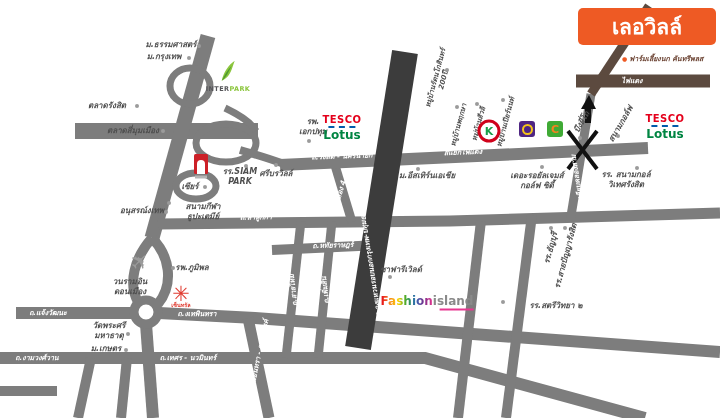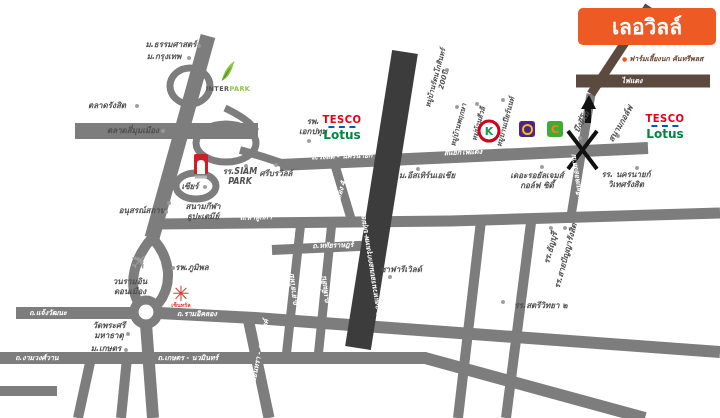--- a/index.html
+++ b/index.html
@@ -126,35 +126,35 @@
   <div class="rd" style="left:463px;top:153px;transform:translate(-50%,-50%) rotate(-2deg)">สี่แยกไฟแดง</div>
   <div class="rd" style="left:632px;top:81px">ไฟแดง</div>
   <div class="rd" style="left:341px;top:192px;transform:translate(-50%,-50%) rotate(-73deg)">คลอง 4</div>
   <div class="rd" style="left:256px;top:218px;transform:translate(-50%,-50%) rotate(-1deg)">ถ.ลำลูกกา</div>
   <div class="rd" style="left:578px;top:180px;transform:translate(-50%,-50%) rotate(-99deg)">ถ.เลียบคลองสาม</div>
   <div class="rd" style="left:294px;top:290px;transform:translate(-50%,-50%) rotate(-96deg)">ถ.สายไหม</div>
   <div class="rd" style="left:326px;top:290px;transform:translate(-50%,-50%) rotate(-96deg)">ถ.เพิ่มสิน</div>
   <div class="rd" style="left:333px;top:246px;transform:translate(-50%,-50%) rotate(-2deg)">ถ.หทัยราษฎร์</div>
   <div class="rd" style="left:371px;top:262px;transform:translate(-50%,-50%) rotate(-99deg)">ถ.วงแหวนรอบนอกกรุงเทพ-ปทุมธานี</div>
   <div class="rd" style="left:48px;top:313px">ถ.แจ้งวัฒนะ</div>
-  <div class="rd" style="left:197px;top:314px">ถ.รามอิคลอง</div>
+  <div class="rd" style="left:197px;top:314px">ถ.งเทพินทรา</div>
   <div class="rd" style="left:37px;top:358px">ถ.งามวงศ์วาน</div>
-  <div class="rd" style="left:188px;top:358px">ถ.เกษตร - นวมินทร์</div>
+  <div class="rd" style="left:188px;top:358px">ถ.เทศร - นวมินทร์</div>
   <div class="rd" style="left:257px;top:367px;transform:translate(-50%,-50%) rotate(-78deg)">ทางด่วนรามอินทรา - อาจณรงค์</div>
 
   <div class="lm" style="left:171px;top:45px">ม.ธรรมศาสตร์</div>
   <div class="lm" style="left:164px;top:57px">ม.กรุงเทพ</div>
   <div class="lm" style="left:107px;top:106px">ตลาดรังสิต</div>
   <div class="lm" style="left:133px;top:131px">ตลาดสี่มุมเมือง</div>
   <div class="lm" style="left:190px;top:187px">เซียร์</div>
   <div class="lm" style="left:203px;top:212px">
     <span>สนามกีฬา</span>
     <span>ธูปะเตมีย์</span>
   </div>
-  <div class="lm" style="left:142px;top:211px">อนุสรณ์สถาน</div>
+  <div class="lm" style="left:142px;top:211px">อนุสรณ์งเทพ</div>
   <div class="lm" style="left:130px;top:287px">
     <span>วนรามอิน</span>
     <span>ดอนเมือง</span>
   </div>
   <div class="lm" style="left:192px;top:268px">รพ.ภูมิพล</div>
   <div class="lm" style="left:109px;top:331px">
     <span>วัดพระศรี</span>
     <span>มหาธาตุ</span>
   </div>
   <div class="lm" style="left:106px;top:349px">ม.เกษตร</div>
@@ -166,23 +166,23 @@
     <span>รร.SIAM</span>
     <span>PARK</span>
   </div>
   <div class="lm" style="left:276px;top:174px">ศรีบรวิลล์</div>
   <div class="lm" style="left:427px;top:176px">ม.อีสเทิร์นเอเชีย</div>
   <div class="lm" style="left:537px;top:181px">
     <span>เดอะรอยัลเจมส์</span>
     <span>กอล์ฟ ซิตี้</span>
   </div>
   <div class="lm" style="left:401px;top:270px">ซาฟารีเวิลด์</div>
-  <div class="lm" style="left:541px;top:306px">รร.สตรีวิทยา ๒</div>
+  <div class="lm" style="left:556px;top:306px">รร.สตรีวิทยา ๒</div>
   <div class="lm" style="left:626px;top:180px">
-    <span>รร. นครนายก์</span>
+    <span>รร. สนามกอล์</span>
     <span>วิเทศรังสิต</span>
   </div>
   <div class="lm" style="left:551px;top:248px;transform:translate(-50%,-50%) rotate(-75deg)">รร.ธัญบุรี</div>
   <div class="lm" style="left:566px;top:256px;transform:translate(-50%,-50%) rotate(-75deg)">รร.สายปัญญารังสิต</div>
   <div class="lm" style="left:582px;top:122px;transform:translate(-50%,-50%) rotate(-60deg)">บึงยี่โถ</div>
   <div class="lm" style="left:621px;top:124px;transform:translate(-50%,-50%) rotate(-60deg)">สนามกอล์ฟ</div>
 
   <div class="lm" style="left:440px;top:79px;transform:translate(-50%,-50%) rotate(-75deg);font-size:7px">
     <span>หมู่บ้านรัตนโกสินทร์</span>
     <span>200ปี</span>
@@ -224,20 +224,24 @@
     <span class="star">✳</span>
     <span class="cap">เซ็นทรัล</span>
   </div>
 
   <div class="kbk" style="left:489px;top:131px">K</div>
   <div class="scb" style="left:527px;top:129px">
     <i></i>
   </div>
   <div class="bigc" style="left:555px;top:129px">C</div>
 
+  <div class="fisland" style="left:427px;top:301px">
+    <span class="fi-f">Fashion</span><span class="fi-i">island</span>
+    <div class="tag"></div>
+  </div>
 
   <div class="plane" style="left:140px;top:262px">✈</div>
 
   <i class="dot" style="left:199px;top:46px"></i>
   <i class="dot" style="left:189px;top:58px"></i>
   <i class="dot" style="left:137px;top:106px"></i>
   <i class="dot" style="left:163px;top:131px"></i>
   <i class="dot" style="left:205px;top:187px"></i>
   <i class="dot" style="left:169px;top:203px"></i>
   <i class="dot" style="left:166px;top:212px"></i>

